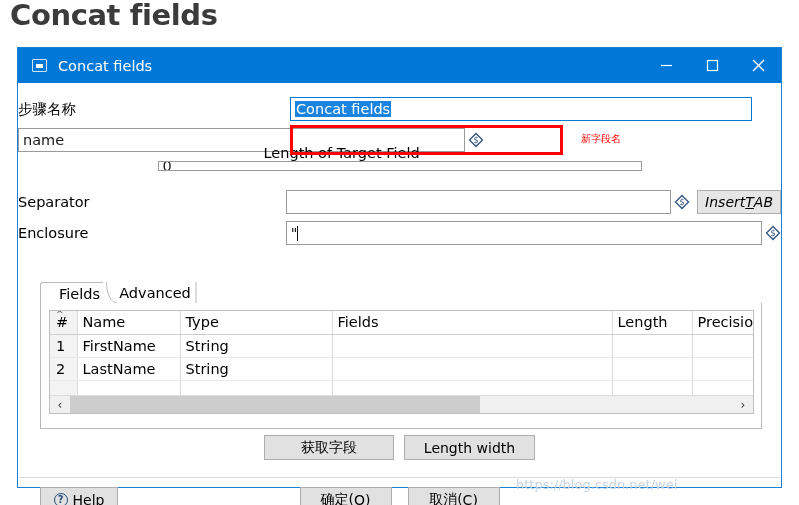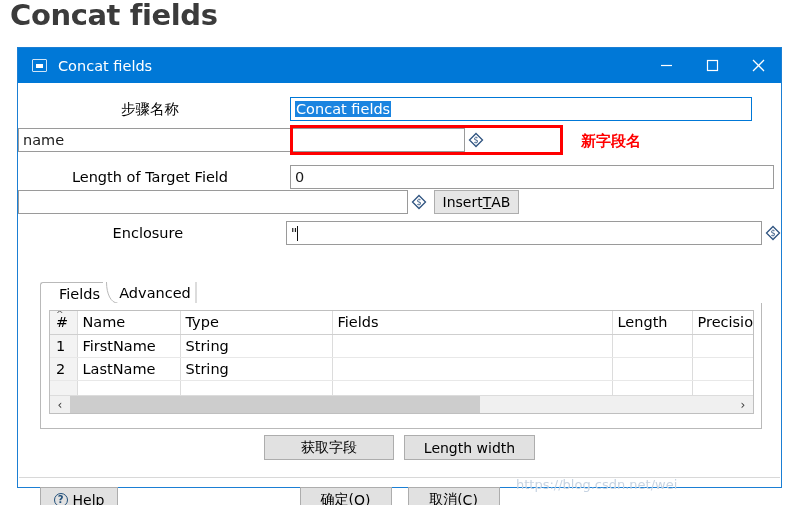--- a/index.html
+++ b/index.html
@@ -51,21 +51,21 @@
   .dlg-body{
     position:absolute;left:0;top:35px;right:0;bottom:0;
     background:#ffffff;
   }
   .form{position:absolute;left:0;top:0;right:0;}
   .row{
     position:absolute;left:0;right:0;height:26px;
     display:flex;align-items:center;
   }
   .lbl{
-    width:272px;text-align:center;padding-right:8px;
+    width:272px;text-align:left;padding-right:8px;
     font-size:14.5px;color:#000000;
     font-family:"DejaVu Sans","Liberation Sans",sans-serif;
     box-sizing:border-box;white-space:nowrap;
   }
   .txtfield{
     height:24px;box-sizing:border-box;
     border:1px solid #9a9a9a;background:#ffffff;
     display:flex;align-items:center;
     padding-left:4px;font-size:14.5px;color:#1a1a1a;
     font-family:"DejaVu Sans","Liberation Sans",sans-serif;
@@ -79,25 +79,25 @@
     position:relative;
   }
   .varicon svg{display:block;}
   .btn{
     border:1px solid #adadad;background:#e1e1e1;
     font-size:14px;color:#000000;
     font-family:"DejaVu Sans","Liberation Sans",sans-serif;
     display:flex;align-items:center;justify-content:center;
     box-sizing:border-box;cursor:default;
   }
-  .btn.gray{background:#e6e6e6;}
+  .btn.gray{background:#e6e6e6;font-style:italic;}
   .u{text-decoration:underline;}
   .annot{
     position:absolute;
-    color:#ff0000;font-weight:bold;font-size:15px;
+    color:#ff0000;font-weight:normal;font-size:10px;
     font-family:"DejaVu Sans","Liberation Sans",sans-serif;
   }
   .redbox{
     position:absolute;border:3px solid #ff0000;box-sizing:border-box;
     pointer-events:none;
   }
   
   .tabfolder{
     position:absolute;left:22px;top:199px;width:722px;height:147px;
     box-sizing:border-box;
@@ -229,28 +229,29 @@
           <span>name</span>
         </div>
         <div class="varicon">
           <svg width="16" height="16" viewBox="0 0 16 16">
               <polygon points="8,1.5 14.5,8 8,14.5 1.5,8" fill="#ffffff" stroke="#2f5480" stroke-width="1.3"></polygon>
               <text x="8" y="11.2" font-size="8" fill="#2f5480" text-anchor="middle" font-family="DejaVu Sans, sans-serif">$</text>
             </svg>
         </div>
       </div>
 
-      <div class="row" style="top:81px;">
+      <div class="row" style="top:62px;flex-direction:column;">
         <div class="lbl">Length of Target Field</div>
         <div class="txtfield" style="width:484px;">
           <span>0</span>
         </div>
       </div>
 
       <div class="row" style="top:106px;">
+        <div class="lbl">Separator</div>
         <div class="txtfield" style="width:390px;">
           <span></span>
         </div>
         <div class="varicon">
           <svg width="16" height="16" viewBox="0 0 16 16">
               <polygon points="8,1.5 14.5,8 8,14.5 1.5,8" fill="#ffffff" stroke="#2f5480" stroke-width="1.3"></polygon>
               <text x="8" y="11.2" font-size="8" fill="#2f5480" text-anchor="middle" font-family="DejaVu Sans, sans-serif">$</text>
             </svg>
         </div>
         <div class="btn gray" style="margin-left:7px;width:85px;height:24px;">

